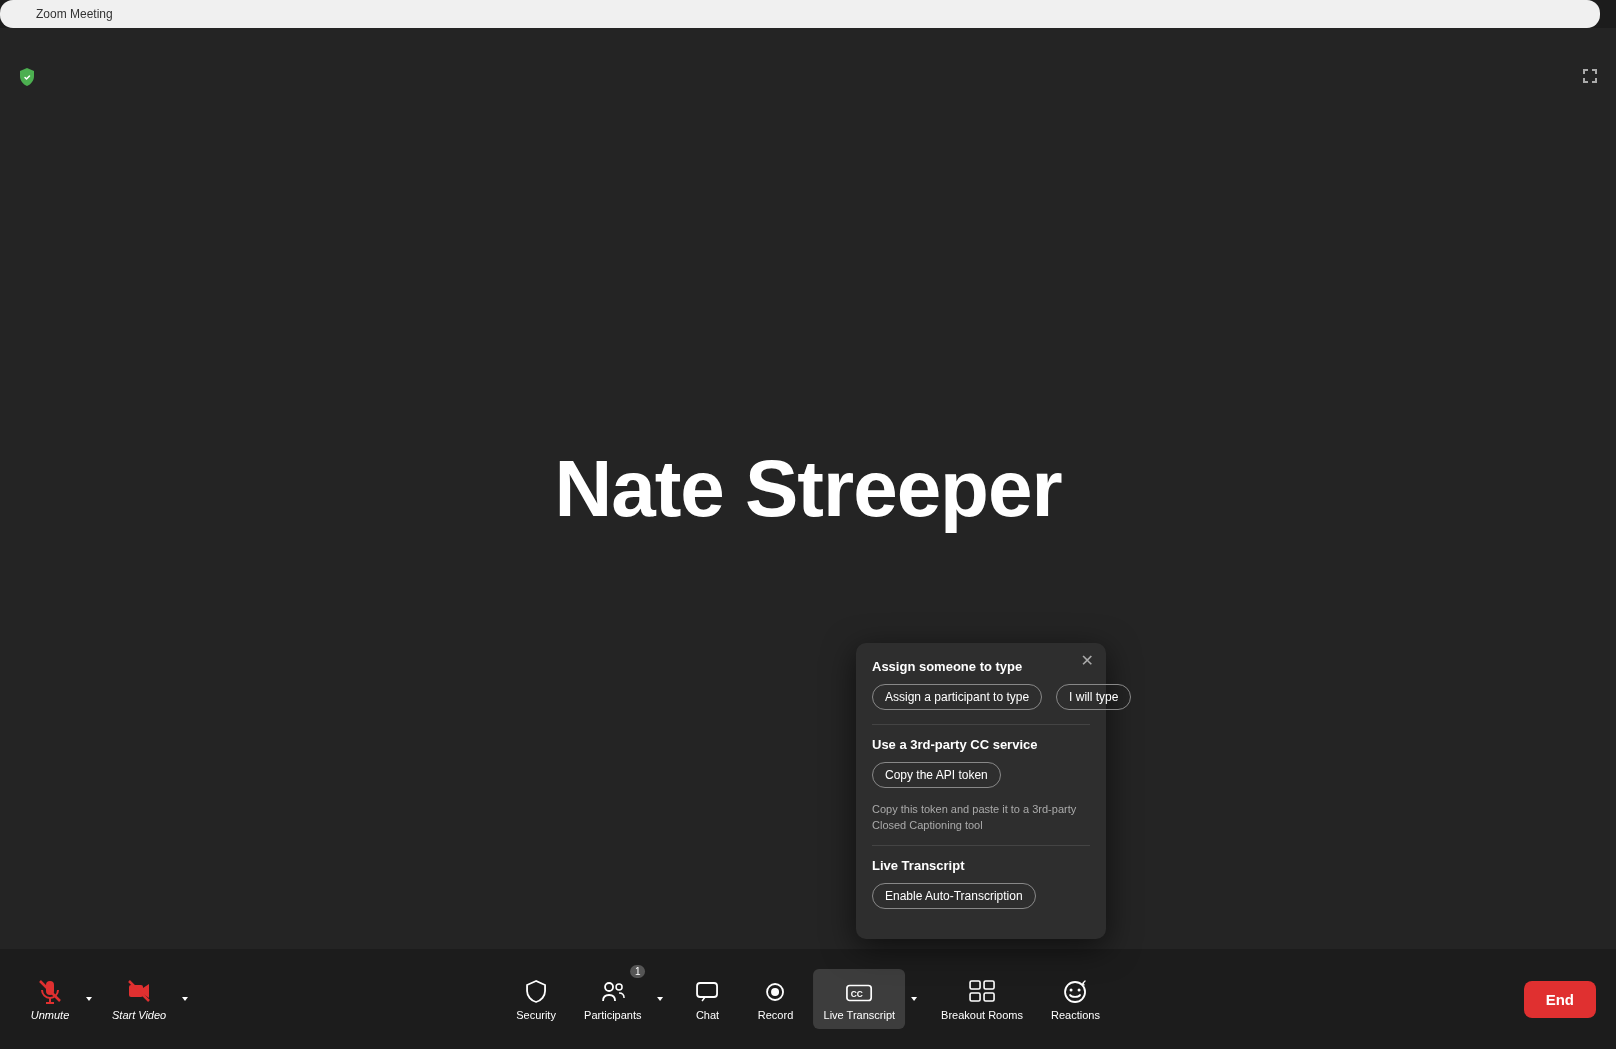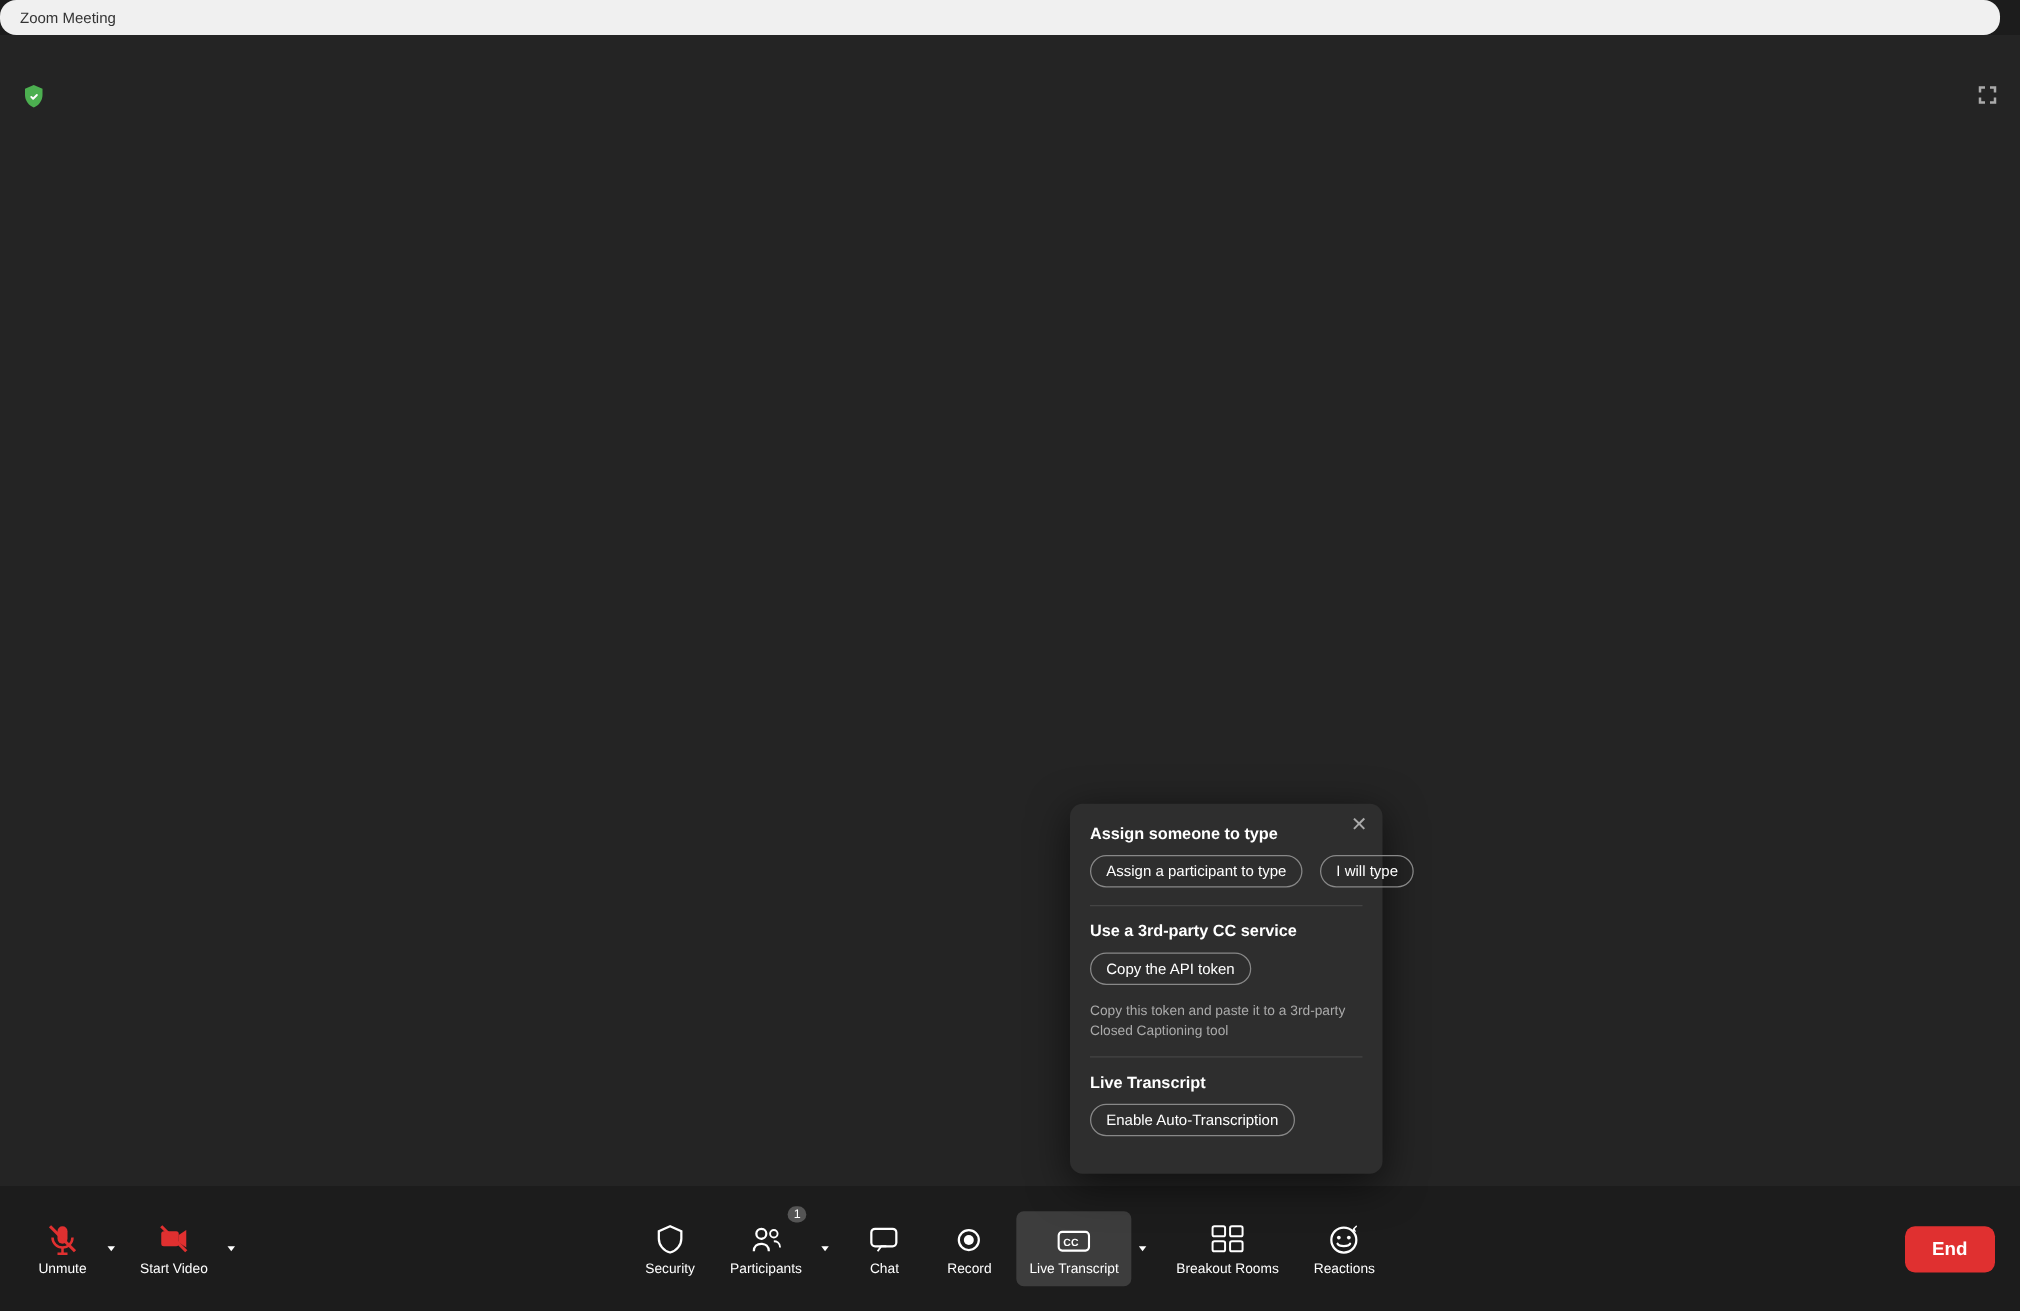--- a/index.html
+++ b/index.html
@@ -13,21 +13,21 @@
     }
 
     
     .title-bar {
       position: absolute;
       top: 0; left: 0; right: 16px;
       height: 28px;
       background: #f0f0f0;
       display: flex;
       align-items: center;
-      padding: 0 8px;
+      padding: 0 28px;
       z-index: 100;
       border-radius: 13px;
     }
     .title-bar-text {
       font-size: 12px;
       color: #333;
       margin-left: 8px;
     }
 
     
@@ -79,20 +79,21 @@
       display: flex;
       align-items: center;
       justify-content: space-between;
       padding: 0 20px;
     }
 
     .toolbar-left {
       display: flex;
       align-items: center;
       gap: 4px;
+      font-style: italic;
     }
 
     .toolbar-center {
       display: flex;
       align-items: center;
       gap: 8px;
       position: absolute;
       left: 50%;
       transform: translateX(-50%);
     }
@@ -261,20 +262,21 @@
       <path d="M9 11.5l1.5 1.5 3-3" stroke="#fff" stroke-width="1.5" fill="none" stroke-linecap="round" stroke-linejoin="round"></path>
     </svg>
   </div>
 
   <div class="expand-icon">
     <svg width="20" height="20" viewBox="0 0 20 20" fill="#aaa">
       <path d="M3 3h5v2H5v3H3V3zm9 0h5v5h-2V5h-3V3zm3 9h2v5h-5v-2h3v-3zM3 12h2v3h3v2H3v-5z"></path>
     </svg>
   </div>
 
+  <div class="speaker-name">Nate Streeper</div>
 
 </div>
 
 <div class="popup-panel">
   <span class="popup-close">✕</span>
 
   <div class="popup-section-title">Assign someone to type</div>
 
   <div class="popup-btn-row">
     <button class="popup-btn">Assign a participant to type</button>

